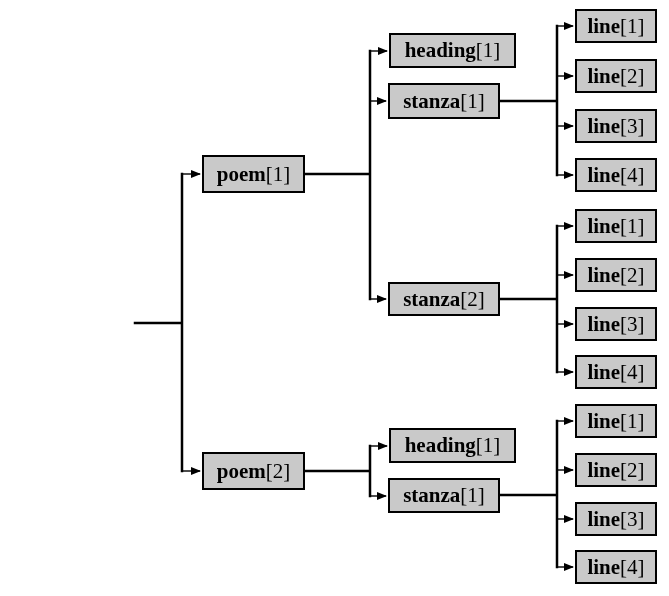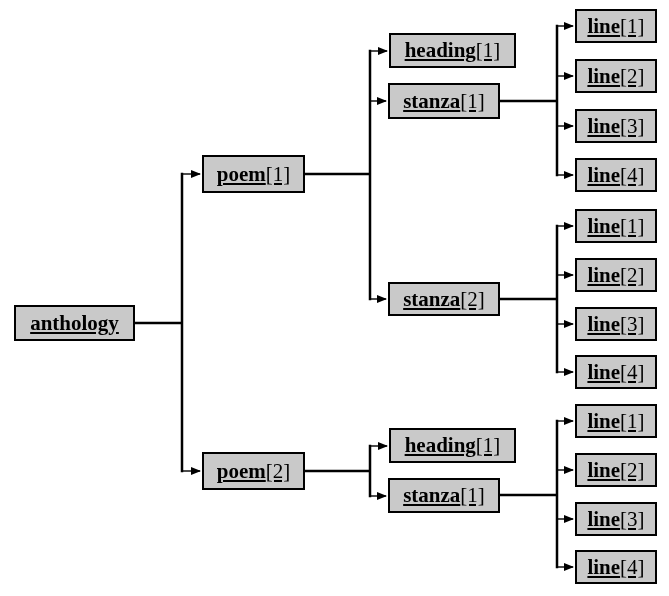--- a/index.html
+++ b/index.html
@@ -44,21 +44,20 @@
     background: var(--node-fill);
     border: 2px solid var(--node-border);
     display: flex;
     align-items: center;
     justify-content: center;
     color: var(--text-color);
     font-size: 21px;
     font-weight: bold;
     line-height: 1;
     white-space: nowrap;
-    text-decoration: underline;
   }
   .node .suffix { font-weight: normal; }
 </style>
 </head>
 <body>
 
 <div class="canvas">
 
   <svg class="connectors" viewBox="0 0 669 596" aria-hidden="true">
     <defs>
@@ -104,24 +103,20 @@
 
     <g>
       <path class="main-line" d="M500,495 H557 M557,421 V567"></path>
       <path class="branch-line" d="M557,421 H573" marker-end="url(#arrowhead)"></path>
       <path class="branch-line" d="M557,470 H573" marker-end="url(#arrowhead)"></path>
       <path class="branch-line" d="M557,519 H573" marker-end="url(#arrowhead)"></path>
       <path class="branch-line" d="M557,567 H573" marker-end="url(#arrowhead)"></path>
     </g>
   </svg>
 
-  <div class="node" style="left:14px;top:305px;width:121px;height:36px;">
-    <span>anthology</span>
-      <span class="suffix"></span>
-  </div>
 
   <div class="node" style="left:202px;top:155px;width:103px;height:38px;">
     <span>poem</span>
       <span class="suffix">[1]</span>
   </div>
   <div class="node" style="left:202px;top:452px;width:103px;height:38px;">
     <span>poem</span>
       <span class="suffix">[2]</span>
   </div>
 

